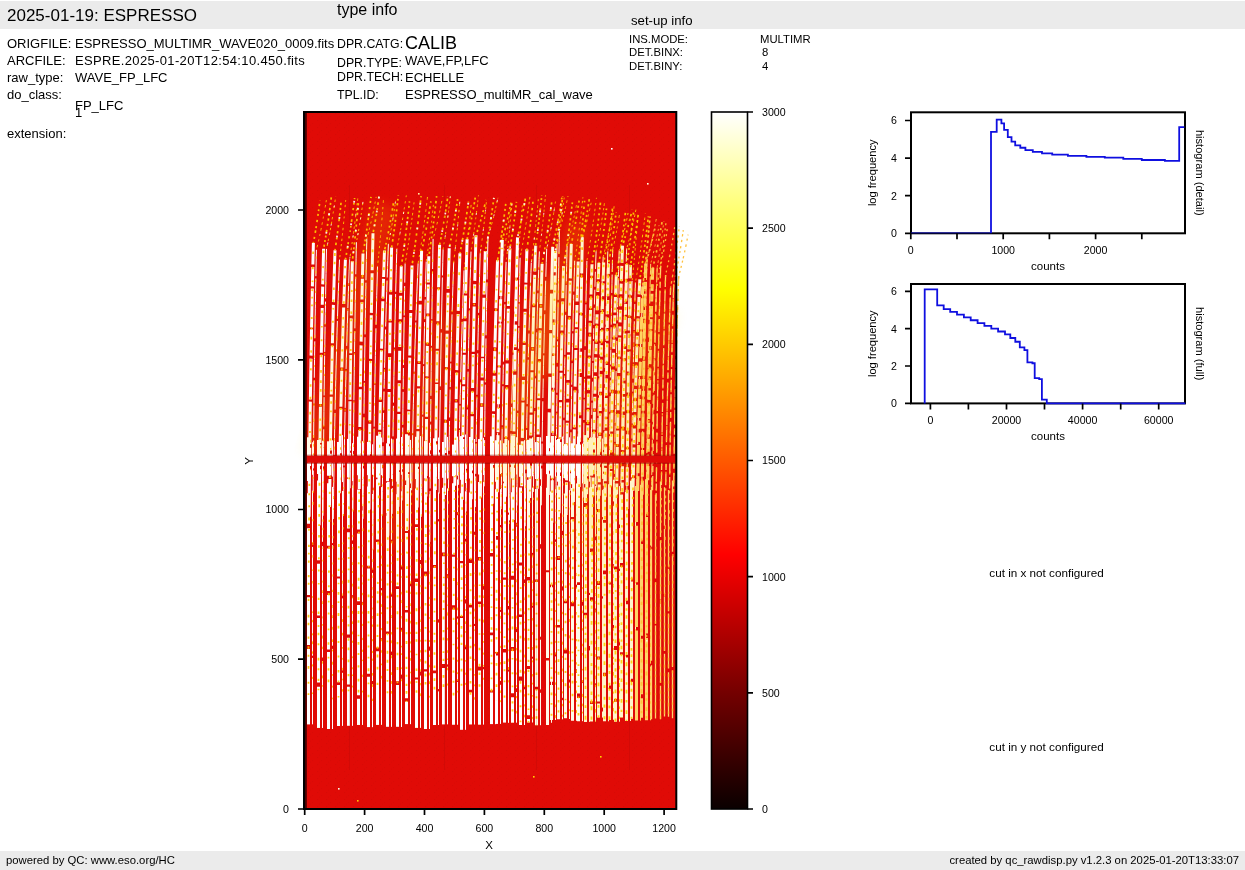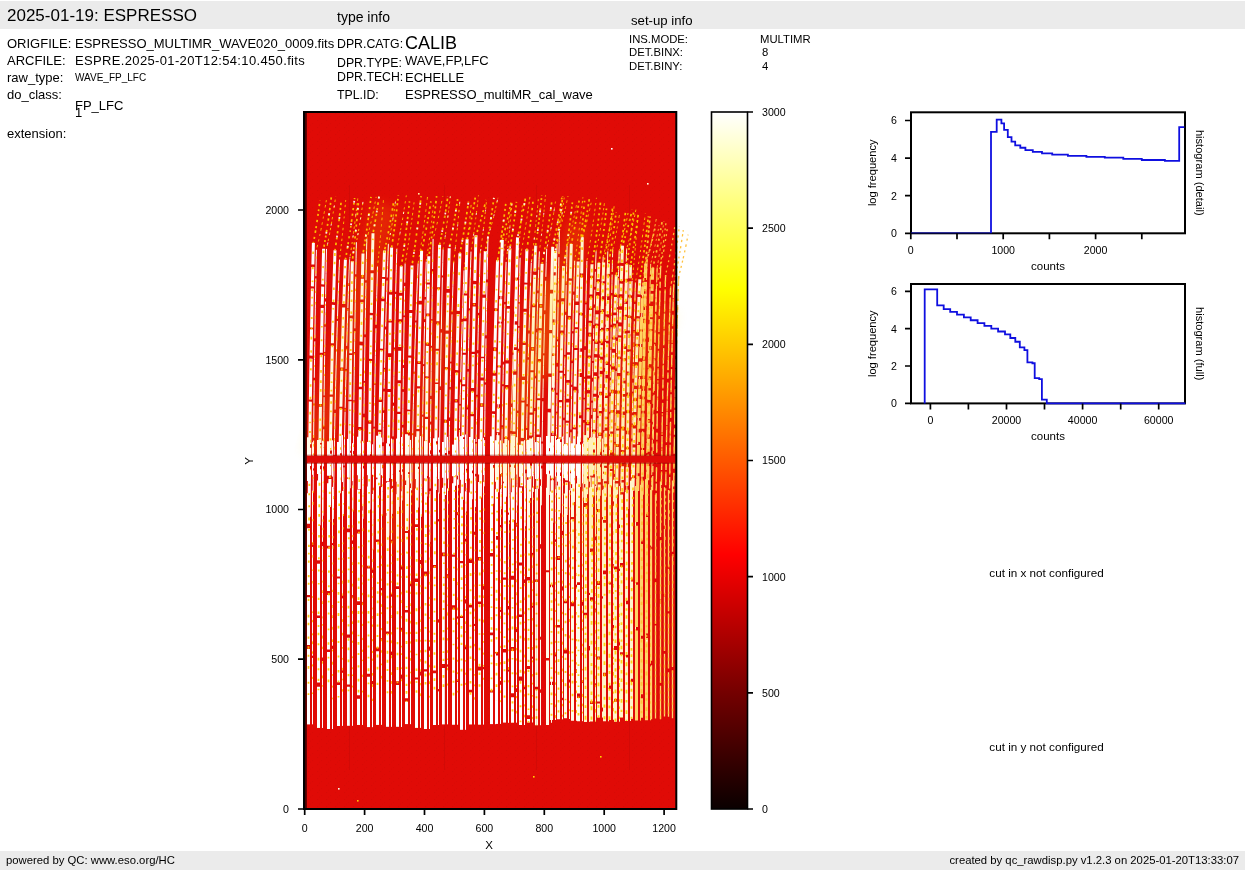--- a/index.html
+++ b/index.html
@@ -691,28 +691,28 @@
     <text x="1082.6" y="423.7" font-size="10.6" text-anchor="middle" fill="#000">40000</text>
     <text x="1158.7" y="423.7" font-size="10.6" text-anchor="middle" fill="#000">60000</text>
     <text x="1048.0" y="440.0" font-size="11.5" text-anchor="middle" fill="#000">counts</text>
     <text x="876.0" y="343.7" font-size="11.1" text-anchor="middle" fill="#000" transform="rotate(-90 876 343.7)">log frequency</text>
     <text x="1196.0" y="343.7" font-size="11.1" text-anchor="middle" fill="#000" transform="rotate(90 1196 343.7)">histogram (full)</text>
     <text x="1046.5" y="577.0" font-size="11.7" text-anchor="middle" fill="#000">cut in x not configured</text>
     <text x="1046.5" y="751.0" font-size="11.7" text-anchor="middle" fill="#000">cut in y not configured</text>
   </svg>
 <div style="position:absolute;left:0;top:1px;width:1245px;height:28px;background:#ebebeb"></div>
 <div style="position:absolute;left:7px;top:6px;font-size:17.0px;line-height:19.0px;white-space:pre;">2025-01-19: ESPRESSO</div>
-<div style="position:absolute;left:337px;top:10px;font-size:14px;line-height:15.2px;white-space:pre;">type info</div>
+<div style="position:absolute;left:337px;top:2px;font-size:16px;line-height:15.2px;white-space:pre;">type info</div>
 <div style="position:absolute;left:631px;top:12.5px;font-size:13.2px;line-height:15.2px;white-space:pre;">set-up info</div>
 <div style="position:absolute;left:7px;top:36.2px;font-size:13.0px;line-height:15.0px;white-space:pre;">ORIGFILE:</div>
 <div style="position:absolute;left:75px;top:36.2px;font-size:13.0px;line-height:15.0px;white-space:pre;">ESPRESSO_MULTIMR_WAVE020_0009.fits</div>
 <div style="position:absolute;left:7px;top:52.5px;font-size:13.0px;line-height:15.0px;white-space:pre;">ARCFILE:</div>
 <div style="position:absolute;left:75px;top:52.5px;font-size:13.0px;line-height:15.0px;white-space:pre;"><span style="letter-spacing:0.35px">ESPRE.2025-01-20T12:54:10.450.fits</span></div>
 <div style="position:absolute;left:7px;top:69.8px;font-size:13.0px;line-height:15.0px;white-space:pre;">raw_type:</div>
-<div style="position:absolute;left:75px;top:69.8px;font-size:10px;line-height:15.0px;white-space:pre;">WAVE_FP_LFC</div>
+<div style="position:absolute;left:75px;top:69.8px;font-size:13.0px;line-height:15.0px;white-space:pre;">WAVE_FP_LFC</div>
 <div style="position:absolute;left:7px;top:87.2px;font-size:13.0px;line-height:15.0px;white-space:pre;">do_class:</div>
 <div style="position:absolute;left:75px;top:98px;font-size:13.0px;line-height:15.0px;white-space:pre;">FP_LFC</div>
 <div style="position:absolute;left:7px;top:104.5px;font-size:13.0px;line-height:15.0px;white-space:pre;margin-top:21px;">extension:</div>
 <div style="position:absolute;left:75px;top:104.5px;font-size:13.0px;line-height:15.0px;white-space:pre;">1</div>
 <div style="position:absolute;left:337px;top:36.6px;font-size:12.3px;line-height:14.3px;white-space:pre;">DPR.CATG:</div>
 <div style="position:absolute;left:405px;top:36.2px;font-size:18px;line-height:15.0px;white-space:pre;">CALIB</div>
 <div style="position:absolute;left:337px;top:56px;font-size:12.3px;line-height:14.3px;white-space:pre;">DPR.TYPE:</div>
 <div style="position:absolute;left:405px;top:52.5px;font-size:13.0px;line-height:15.0px;white-space:pre;">WAVE,FP,LFC</div>
 <div style="position:absolute;left:337px;top:70.2px;font-size:12.3px;line-height:14.3px;white-space:pre;">DPR.TECH:</div>
 <div style="position:absolute;left:405px;top:69.8px;font-size:13.0px;line-height:15.0px;white-space:pre;">ECHELLE</div>

